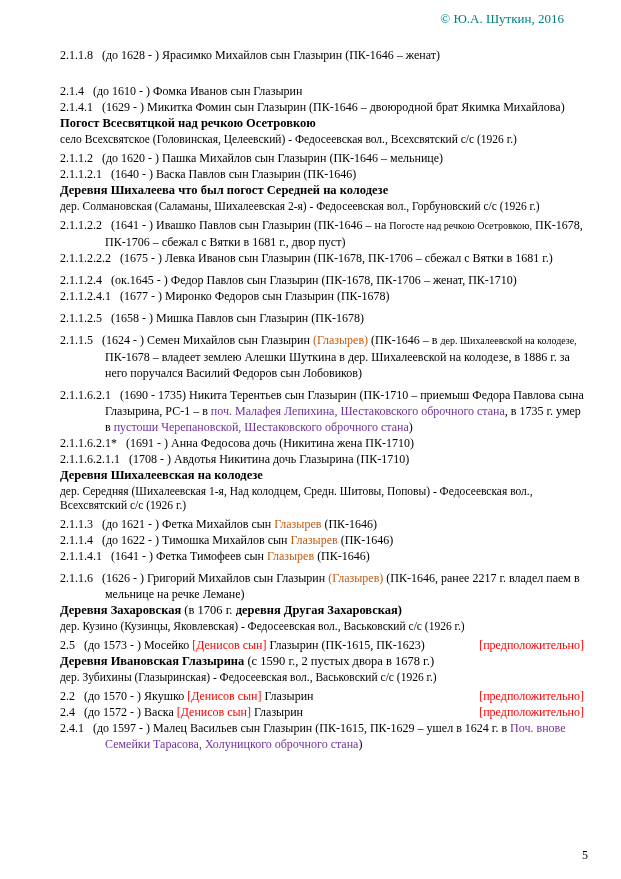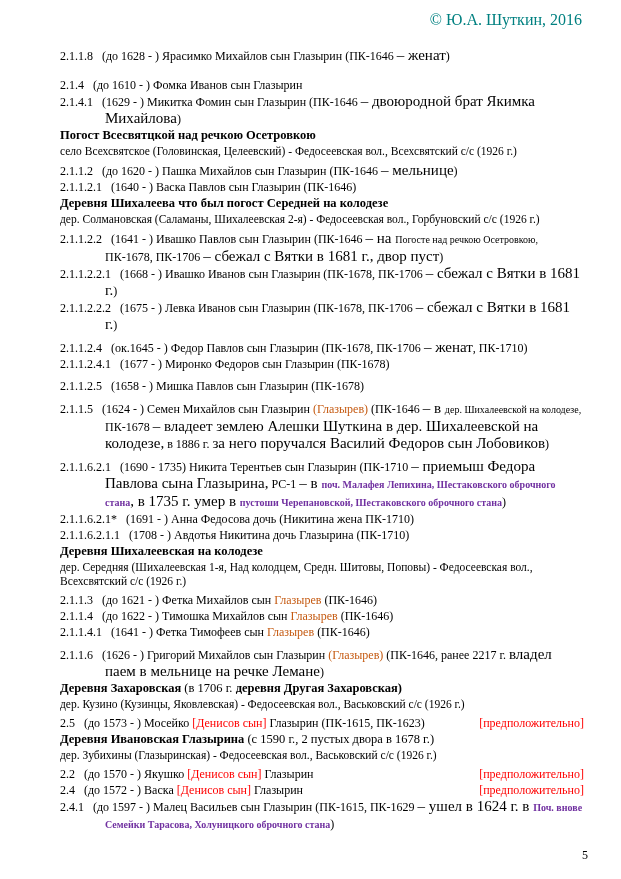--- a/index.html
+++ b/index.html
@@ -2,42 +2,42 @@
 <html style="--teal: #008080; --orange: #C55A11; --purple: #7030A0; --red: #FF0000;"><head>
 <meta charset="utf-8">
 <style>
   html,body{margin:0;padding:0}
   body{
     width:621px;height:879px;position:relative;overflow:hidden;
     background:#ffffff;color:#000;
     font-family:"Liberation Serif","DejaVu Serif",serif;
   }
   .copyright{
-    position:absolute;top:11px;right:39px;
-    font-size:16px;color:var(--teal,#008080);
+    position:absolute;top:11px;right:57px;
+    font-size:13px;color:var(--teal,#008080);
   }
   .content{position:absolute;top:47px;left:60px;width:524px}
   .section{}
   .section.first{margin-top:0}
   .heading{font-size:12.5px;font-weight:bold;line-height:16px;margin:0 0 1px 0}
   .h-n{font-weight:normal}
   .h-b{font-weight:bold}
   .subtitle{font-size:11.5px;line-height:14px;margin:0 0 4px 0}
   .record{
     font-size:12px;line-height:16px;margin:0;
     padding-left:45px;text-indent:-45px;
   }
-  .record.gap-lg{margin-top:13px}
+  .record.gap-lg{margin-top:20px}
   .record.gap-sm{margin-top:6px}
   .rid{margin-right:9px}
   .t-m{}
-  .t-s{font-size:15px}
+  .t-s{font-size:12px}
   .t-sb{font-size:10px;font-weight:normal}
   .t-o{color:var(--orange,#C55A11)}
-  .t-ps{font-size:10px;font-weight:bold;color:var(--purple,#7030A0)}
+  .t-ps{font-size:12px;font-weight:normal;color:var(--purple,#7030A0)}
   .t-r{color:var(--red,#FF0000)}
   .tag{float:right;color:var(--red,#FF0000)}
   .pagenum{position:absolute;bottom:16px;right:33px;font-size:12px}
 </style>
 </head>
 <body>
 
 <div class="copyright">© Ю.А. Шуткин, 2016</div>
 
 <div class="content">
@@ -49,21 +49,20 @@
     <section class="section">
       <p class="heading"><span class="h-b">Погост Всесвятцкой над речкою Осетровкою</span></p>
       <p class="subtitle">село Всехсвятское (Головинская, Целеевский) - Федосеевская вол., Всехсвятский с/с (1926 г.)</p>
       <p class="record"><span class="rid">2.1.1.2</span><span class="t-m">(до 1620 - ) Пашка Михайлов сын Глазырин (ПК-1646 </span><span class="t-s">– мельнице</span><span class="t-m">)</span></p>
       <p class="record"><span class="rid">2.1.1.2.1</span><span class="t-m">(1640 - ) Васка Павлов сын Глазырин (ПК-1646)</span></p>
     </section>
     <section class="section">
       <p class="heading"><span class="h-b">Деревня Шихалеева что был погост Середней на колодезе</span></p>
       <p class="subtitle">дер. Солмановская (Саламаны, Шихалеевская 2-я) - Федосеевская вол., Горбуновский с/с (1926 г.)</p>
       <p class="record"><span class="rid">2.1.1.2.2</span><span class="t-m">(1641 - ) Ивашко Павлов сын Глазырин (ПК-1646 </span><span class="t-s">– на </span><span class="t-sb">Погосте над речкою Осетровкою,</span><span class="t-m"> ПК-1678, ПК-1706 </span><span class="t-s">– сбежал с Вятки в 1681 г., двор пуст</span><span class="t-m">)</span></p>
-      <p class="record"><span class="rid">2.1.1.2.2.1</span><span class="t-m">(1668 - ) Ивашко Иванов сын Глазырин (ПК-1678, ПК-1706 </span><span class="t-s">– сбежал с Вятки в 1681 г.</span><span class="t-m">)</span></p>
       <p class="record"><span class="rid">2.1.1.2.2.2</span><span class="t-m">(1675 - ) Левка Иванов сын Глазырин (ПК-1678, ПК-1706 </span><span class="t-s">– сбежал с Вятки в 1681 г.</span><span class="t-m">)</span></p>
       <p class="record gap-sm"><span class="rid">2.1.1.2.4</span><span class="t-m">(ок.1645 - ) Федор Павлов сын Глазырин (ПК-1678, ПК-1706 </span><span class="t-s">– женат</span><span class="t-m">, ПК-1710)</span></p>
       <p class="record"><span class="rid">2.1.1.2.4.1</span><span class="t-m">(1677 - ) Миронко Федоров сын Глазырин (ПК-1678)</span></p>
       <p class="record gap-sm"><span class="rid">2.1.1.2.5</span><span class="t-m">(1658 - ) Мишка Павлов сын Глазырин (ПК-1678)</span></p>
       <p class="record gap-sm"><span class="rid">2.1.1.5</span><span class="t-m">(1624 - ) Семен Михайлов сын Глазырин </span><span class="t-o">(Глазырев)</span><span class="t-m"> (ПК-1646 </span><span class="t-s">– в </span><span class="t-sb">дер. Шихалеевской на колодезе,</span><span class="t-m"> ПК-1678 </span><span class="t-s">– владеет землею Алешки Шуткина в дер. Шихалеевской на колодезе,</span><span class="t-m"> в 1886 г. </span><span class="t-s">за него поручался Василий Федоров сын Лобовиков</span><span class="t-m">)</span></p>
       <p class="record gap-sm"><span class="rid">2.1.1.6.2.1</span><span class="t-m">(1690 - 1735) Никита Терентьев сын Глазырин (ПК-1710 </span><span class="t-s">– приемыш Федора Павлова сына Глазырина,</span><span class="t-m"> РС-1 </span><span class="t-s">– в </span><span class="t-ps">поч. Малафея Лепихина, Шестаковского оброчного стана</span><span class="t-s">, в 1735 г. умер в </span><span class="t-ps">пустоши Черепановской, Шестаковского оброчного стана</span><span class="t-m">)</span></p>
       <p class="record"><span class="rid">2.1.1.6.2.1*</span><span class="t-m">(1691 - ) Анна Федосова дочь (Никитина жена ПК-1710)</span></p>
       <p class="record"><span class="rid">2.1.1.6.2.1.1</span><span class="t-m">(1708 - ) Авдотья Никитина дочь Глазырина (ПК-1710)</span></p>
     </section>
     <section class="section">

